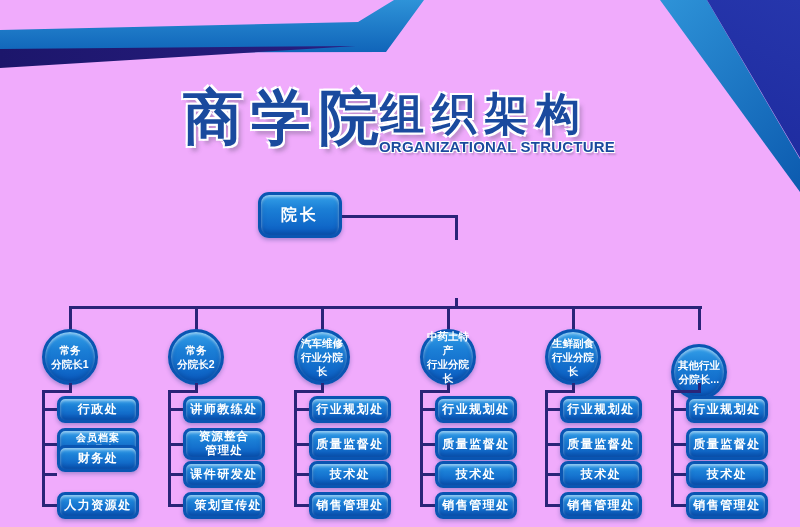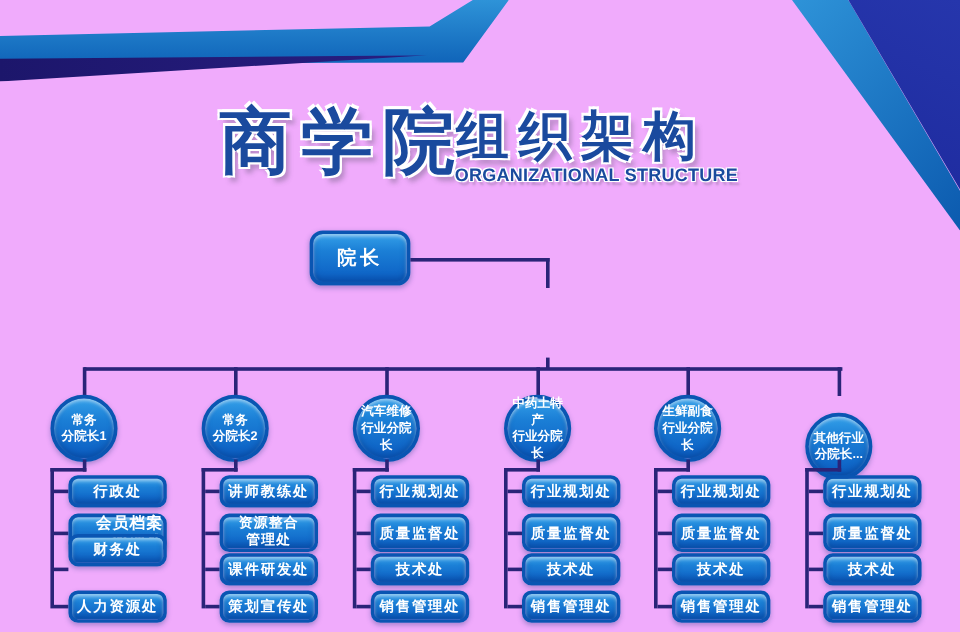--- a/index.html
+++ b/index.html
@@ -109,21 +109,21 @@
           <span>分院长1</span>
         </div>
         <div class="line" style="left: 68.5px; top: 383px; width: 3px; height: 10px;"></div>
         <div class="line" style="left: 42px; top: 390px; width: 30px; height: 3px;"></div>
         <div class="line" style="left: 42px; top: 390px; width: 3px; height: 117px;"></div>
         <div class="line" style="left: 45px; top: 408px; width: 12px; height: 3px;"></div>
         <div class="dept-box node-grad" style="left: 57px; top: 396px; height: 27px;">
           <span>行政处</span>
         </div>
         <div class="line" style="left: 45px; top: 442.5px; width: 12px; height: 3px;"></div>
-        <div class="dept-box node-grad" style="left: 57px; top: 428px; height: 32px; font-size: 13px; letter-spacing: 1px; align-items: flex-end;">
+        <div class="dept-box node-grad" style="left: 57px; top: 428px; height: 32px; font-size: 10px; letter-spacing: 1px;">
           <span>会员档案</span>
           <span>管理处</span>
         </div>
         <div class="line" style="left: 45px; top: 473px; width: 12px; height: 3px;"></div>
         <div class="dept-box node-grad" style="left: 57px; top: 445px; height: 27px;">
           <span>财务处</span>
         </div>
         <div class="line" style="left: 45px; top: 504px; width: 12px; height: 3px;"></div>
         <div class="dept-box node-grad" style="left: 57px; top: 492px; height: 27px;">
           <span>人力资源处</span>
@@ -143,21 +143,21 @@
         <div class="line" style="left: 171px; top: 442.5px; width: 12px; height: 3px;"></div>
         <div class="dept-box node-grad" style="left: 183px; top: 428px; height: 32px; font-size: 11.5px; letter-spacing: 1px;">
           <span>资源整合</span>
           <span>管理处</span>
         </div>
         <div class="line" style="left: 171px; top: 473px; width: 12px; height: 3px;"></div>
         <div class="dept-box node-grad" style="left: 183px; top: 461px; height: 27px;">
           <span>课件研发处</span>
         </div>
         <div class="line" style="left: 171px; top: 504px; width: 12px; height: 3px;"></div>
-        <div class="dept-box node-grad" style="left: 183px; top: 492px; height: 27px;">
+        <div class="dept-box node-grad" style="left: 183px; top: 492px; height: 27px; align-items: flex-end;">
           <span>策划宣传处</span>
         </div>
         <div class="line" style="left: 320.5px; top: 306px; width: 3px; height: 24px;"></div>
         <div class="branch-circle node-grad" style="left: 294px; top: 329px;">
           <span>汽车维修</span>
           <span>行业分院长</span>
         </div>
         <div class="line" style="left: 320.5px; top: 383px; width: 3px; height: 10px;"></div>
         <div class="line" style="left: 294px; top: 390px; width: 30px; height: 3px;"></div>
         <div class="line" style="left: 294px; top: 390px; width: 3px; height: 117px;"></div>

